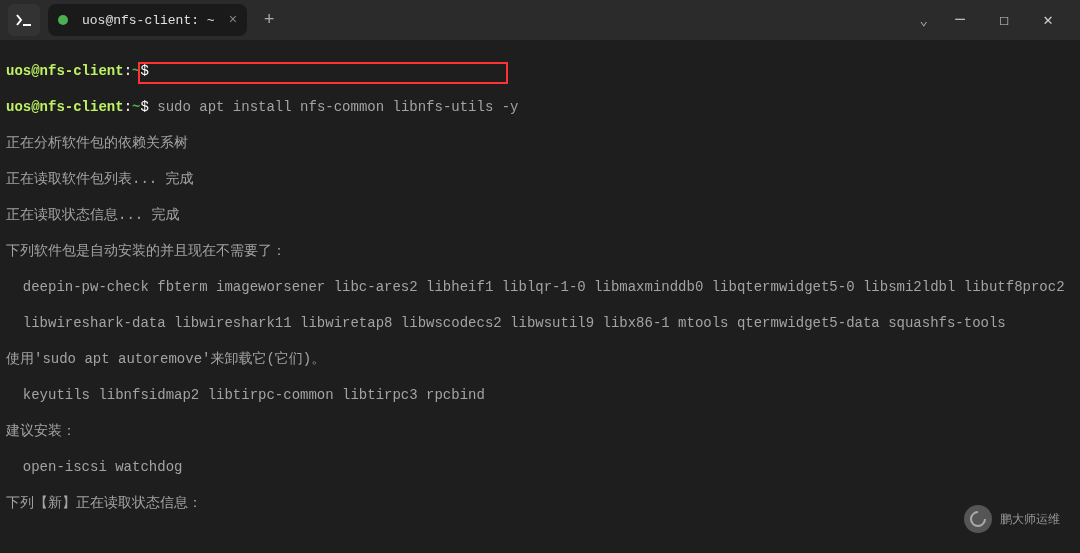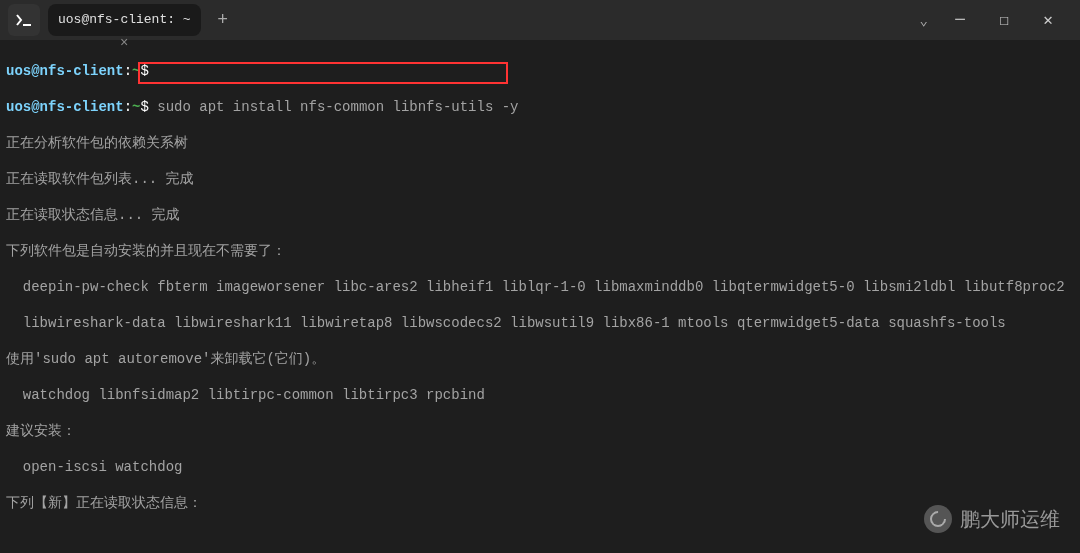--- a/index.html
+++ b/index.html
@@ -35,24 +35,23 @@
       justify-content: center;
       color: #fff;
     }
     .tab {
       background: #1a1a1a;
       height: 32px;
       padding: 0 10px;
       border-radius: 8px;
       display: flex;
       align-items: center;
-      gap: 8px;
+      gap: 14px;
       color: #e0e0e0;
       font-size: 13px;
-      flex-direction: column;
     }
     .tab-dot {
       width: 10px;
       height: 10px;
       background: #4caf50;
       border-radius: 50%;
     }
     .tab-close {
       color: #888;
       cursor: pointer;
@@ -93,37 +92,37 @@
       font-size: 16px;
     }
     .terminal {
       padding: 4px 6px;
       line-height: 18px;
       white-space: pre;
       position: relative;
     }
     .green { color: #a3a3a3; }
     .white { color: #ffffff; }
-    .prompt-user { color: #7dd3fc; font-weight: bold; }
+    .prompt-user { color: #bef264; font-weight: bold; }
     .prompt-path { color: #4caf50; font-weight: bold; }
     .highlight-box {
       border: 2px solid #ff3333;
       position: absolute;
       pointer-events: none;
     }
     .watermark {
       position: absolute;
       bottom: 20px;
       right: 20px;
       display: flex;
       align-items: center;
       gap: 8px;
       color: #999;
       font-family: "Microsoft YaHei", sans-serif;
-      font-size: 20px;
+      font-size: 12px;
     }
     .wm-icon {
       width: 28px;
       height: 28px;
       background: #555;
       border-radius: 50%;
       display: flex;
       align-items: center;
       justify-content: center;
       position: relative;
@@ -167,21 +166,21 @@
 <div class="terminal">
 <span class="line"><span class="prompt-user">uos@nfs-client</span><span class="white">:</span><span class="prompt-path">~</span><span class="white">$</span></span>
 <span class="line"><span class="prompt-user">uos@nfs-client</span><span class="white">:</span><span class="prompt-path">~</span><span class="white">$</span> <span class="green">sudo apt install nfs-common libnfs-utils -y</span></span>
 <span class="line green">正在分析软件包的依赖关系树</span>
 <span class="line green">正在读取软件包列表... 完成</span>
 <span class="line green">正在读取状态信息... 完成</span>
 <span class="line green">下列软件包是自动安装的并且现在不需要了：</span>
 <span class="line green">  deepin-pw-check fbterm imageworsener libc-ares2 libheif1 liblqr-1-0 libmaxminddb0 libqtermwidget5-0 libsmi2ldbl libutf8proc2</span>
 <span class="line green">  libwireshark-data libwireshark11 libwiretap8 libwscodecs2 libwsutil9 libx86-1 mtools qtermwidget5-data squashfs-tools</span>
 <span class="line green">使用'sudo apt autoremove'来卸载它(它们)。</span>
-<span class="line green">  watchdog libnfsidmap2 libtirpc-common libtirpc3 rpcbind</span>
+<span class="line green">  keyutils libnfsidmap2 libtirpc-common libtirpc3 rpcbind</span>
 <span class="line green">建议安装：</span>
 <span class="line green">  open-iscsi watchdog</span>
 <span class="line green">下列【新】正在读取状态信息：</span>
 
 
 
 
 
 
 

